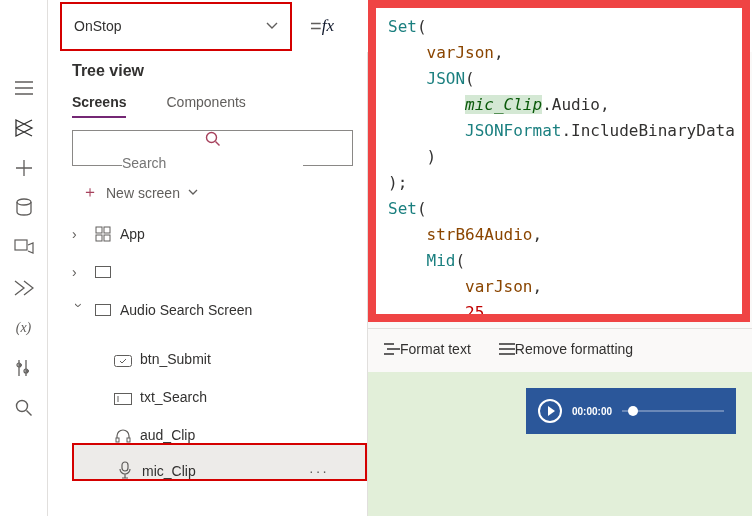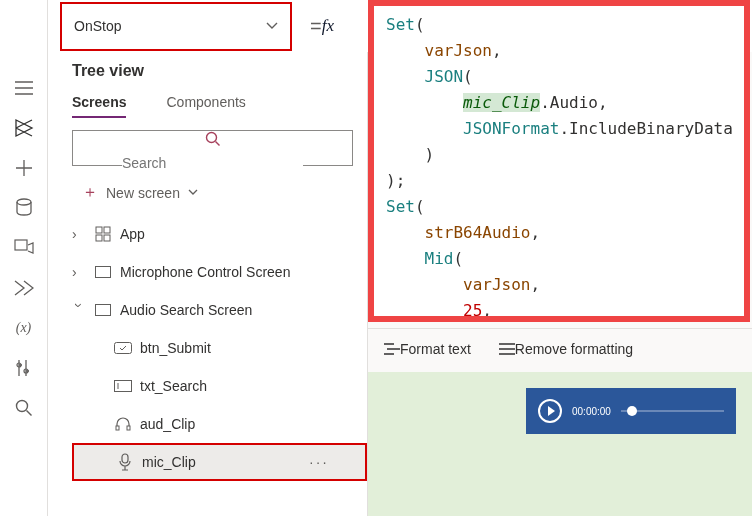--- a/index.html
+++ b/index.html
@@ -19,34 +19,34 @@
 .tree-tabs { display: flex; gap: 40px; margin-bottom: 12px; font-size: 14px; }
 .tree-tab { padding-bottom: 6px; cursor: pointer; color: #605e5c; }
 .tree-tab.active { color: #323130; font-weight: 600; border-bottom: 2px solid #742774; }
 .search-box { margin-right: 14px; height: 36px; border: 1px solid #8a8886; display: flex; align-items: center; padding: 0 10px; gap: 8px; color: #605e5c; margin-bottom: 10px; flex-direction: column; }
 .search-box input { border: none; outline: none; flex: 1; font-size: 14px; color: #605e5c; }
 .new-screen { display: flex; align-items: center; gap: 8px; padding: 6px 10px; margin-bottom: 6px; color: #605e5c; font-size: 14px; }
 .tree-list { flex: 1; }
 .tree-row { display: flex; align-items: center; height: 38px; padding-left: 0; gap: 8px; font-size: 14px; color: #323130; position: relative; }
 .tree-row .chev { width: 14px; display: inline-block; color: #605e5c; }
 .tree-row .ticon { width: 18px; display: flex; align-items: center; justify-content: center; color: #605e5c; }
-.tree-row.child { padding-left: 42px; }
+.tree-row.child { padding-left: 42px; align-items: flex-end; }
 .tree-row.selected { background: #edebe9; }
 .tree-row.highlighted { border: 2px solid #d40000; padding-right: 16px; }
 .tree-row .more { margin-left: auto; margin-right: 20px; color: #605e5c; letter-spacing: 2px; }
 .right-area { flex: 1; position: relative; background: #faf9f8; }
-.formula-box { position: absolute; top: -52px; left: 0; right: 2px; height: 322px; border: 6px solid #ef4444; background: #fff; font-family: Consolas, monospace; font-size: 16px; line-height: 26px; padding: 6px 12px; white-space: pre; overflow: hidden; }
+.formula-box { position: absolute; top: -52px; left: 0; right: 2px; height: 322px; border: 8px solid #ef4444; background: #fff; font-family: Consolas, monospace; font-size: 16px; line-height: 26px; padding: 6px 12px; white-space: pre; overflow: hidden; }
 .kw { color: #1a7f7f; }
 .var { color: #8a4500; }
 .hl { background: #d4e8d4; color: #0a5a0a; font-style: italic; }
 .num { color: #c00000; }
 .pun { color: #333; }
 .fmt-bar { position: absolute; top: 276px; left: 0; right: 0; height: 40px; display: flex; align-items: center; gap: 28px; padding-left: 16px; background: #faf9f8; border-top: 1px solid #e1dfdd; font-size: 14px; color: #323130; }
 .fmt-bar .btn { display: flex; align-items: center; gap: 0; }
-.canvas-preview { position: absolute; top: 320px; left: 0; right: 0; bottom: 0; background: #e2efd9; padding: 16px; }
+.canvas-preview { position: absolute; top: 320px; left: 0; right: 0; bottom: 0; background: #e2efd9; padding: 16px; font-weight: bold; }
 .audio-player { background: #2b579a; color: #fff; width: 210px; height: 46px; margin-left: auto; display: flex; align-items: center; padding: 0 12px; gap: 10px; font-size: 10px; }
 .play-circle { width: 24px; height: 24px; border: 2px solid #fff; border-radius: 50%; display: flex; align-items: center; justify-content: center; }
 .play-circle::after { content: ""; border-left: 7px solid #fff; border-top: 5px solid transparent; border-bottom: 5px solid transparent; margin-left: 2px; }
 .slider { flex: 1; height: 2px; background: #6a88b8; position: relative; }
 .slider .dot { position: absolute; left: 6px; top: -4px; width: 10px; height: 10px; background: #fff; border-radius: 50%; }
 svg { display: block; }
 </style>
 </head>
 <body>
 
@@ -155,21 +155,20 @@
               </span>
             <span>App</span>
           </div>
           <div class="tree-row">
             <span class="chev">›</span>
             <span class="ticon">
                 <svg width="16" height="12">
                   <rect x="0.5" y="0.5" width="15" height="11" fill="none" stroke="#605e5c"></rect>
                 </svg>
               </span>
-            <span>Microphone Control Screen</span>
           </div>
           <div class="tree-row">
             <span class="chev" style="transform:rotate(90deg)">›</span>
             <span class="ticon">
                 <svg width="16" height="12">
                   <rect x="0.5" y="0.5" width="15" height="11" fill="none" stroke="#605e5c"></rect>
                 </svg>
               </span>
             <span>Audio Search Screen</span>
           </div>

